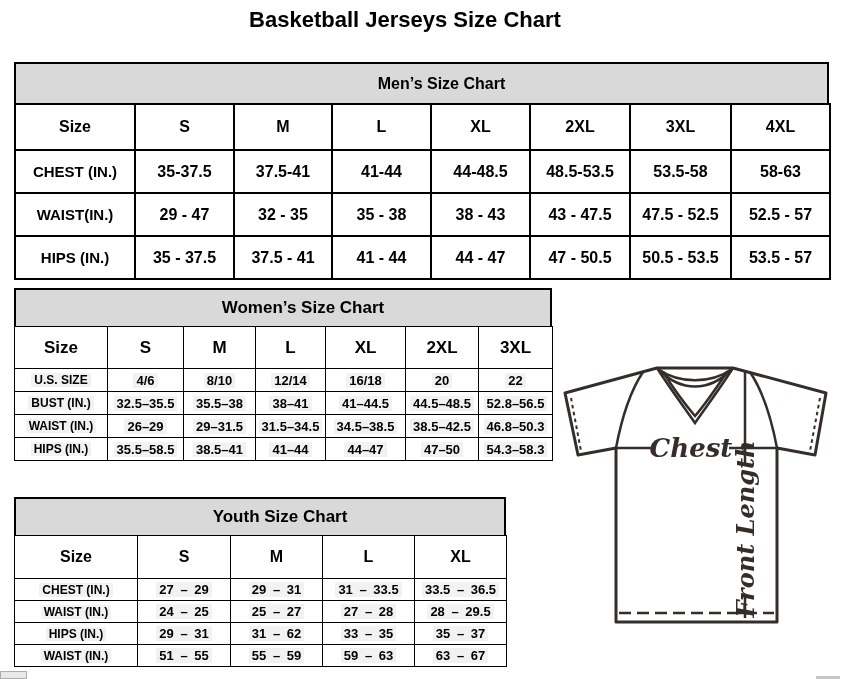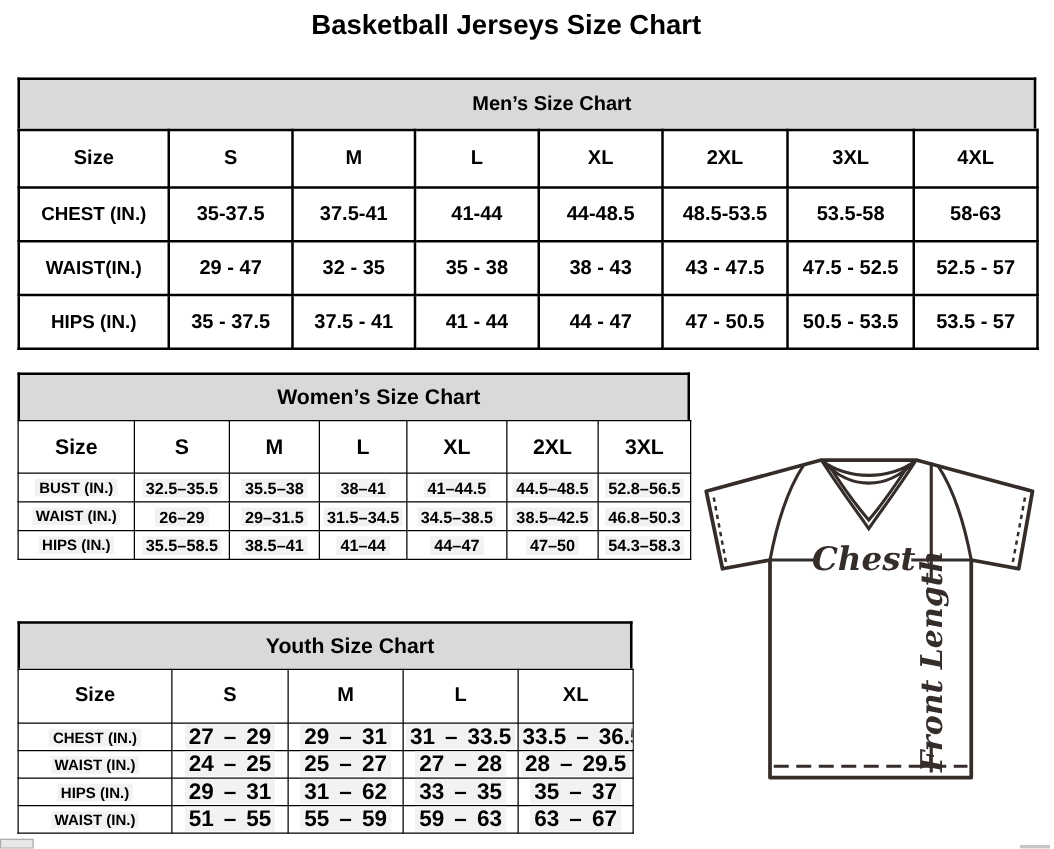--- a/index.html
+++ b/index.html
@@ -24,34 +24,34 @@
     font-weight:bold; padding:0; white-space:nowrap; overflow:hidden;
   }
   
   .men { left:14px; top:62px; width:815px; }
   .men .band { height:39px; font-size:16px; }
   .men thead th { height:44px; font-size:16px; }
   .men tbody tr { height:43px; }
   .men tbody td { font-size:16px; }
   .men tbody th { font-size:15px; }
   
-  .w { left:14px; top:298px; width:538px; }
+  .w { left:14px; top:288px; width:538px; }
   .w .band { height:36px; font-size:17px; }
   .w th, .w td { border-width:1.5px; }
   .w thead th { height:41px; font-size:17px; }
   .w tbody tr { height:23px; }
   .w tbody td { font-size:13px; }
   .w tbody th { font-size:12px; }
   
   .y { left:14px; top:497px; width:492px; }
   .y .band { height:36px; font-size:17px; }
   .y th, .y td { border-width:1.5px; }
   .y thead th { height:42px; font-size:16px; }
   .y tbody tr { height:22px; }
-  .y tbody td { font-size:18px; word-spacing:3px; }
+  .y tbody td { font-size:13px; word-spacing:3px; }
   .y tbody th { font-size:12px; }
   .hl { background:#f2f2f2; padding:0 3px; }
   
   .jersey { position:absolute; left:561px; top:359px; width:274px; height:268px; }
   .jersey text {
     font-family:"DejaVu Serif","Liberation Serif",serif;
     font-style:italic; font-weight:bold; fill:#352d2a;
   }
   .frag-left {
     position:absolute; left:0; top:671px; width:27px; height:8px;
@@ -146,20 +146,29 @@
             <th>S</th>
             <th>M</th>
             <th>L</th>
             <th>XL</th>
             <th>2XL</th>
             <th>3XL</th>
           </tr>
         </thead>
         <tbody>
           <tr>
+            <th><span class="hl">U.S. SIZE</span></th>
+            <td><span class="hl">4/6</span></td>
+            <td><span class="hl">8/10</span></td>
+            <td><span class="hl">12/14</span></td>
+            <td><span class="hl">16/18</span></td>
+            <td><span class="hl">20</span></td>
+            <td><span class="hl">22</span></td>
+          </tr>
+          <tr>
             <th><span class="hl">BUST (IN.)</span></th>
             <td><span class="hl">32.5–35.5</span></td>
             <td><span class="hl">35.5–38</span></td>
             <td><span class="hl">38–41</span></td>
             <td><span class="hl">41–44.5</span></td>
             <td><span class="hl">44.5–48.5</span></td>
             <td><span class="hl">52.8–56.5</span></td>
           </tr>
           <tr>
             <th><span class="hl">WAIST (IN.)</span></th>

